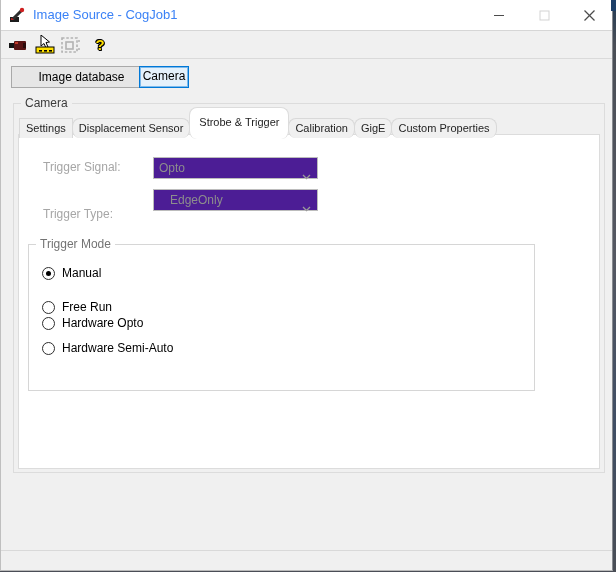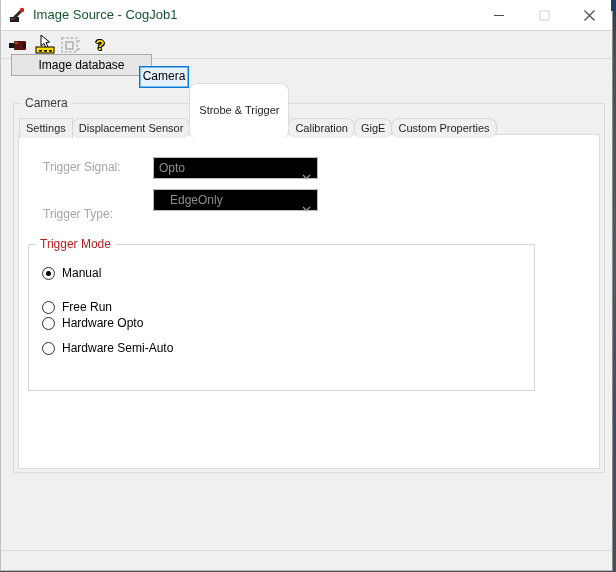--- a/index.html
+++ b/index.html
@@ -15,21 +15,21 @@
     border-left:1px solid #bfbfbf;
   }
   
   .titlebar{
     position:absolute;left:0;top:0;width:100%;height:30px;background:#ffffff;
     border-bottom:1px solid #d6d6d6;
   }
   .app-icon{position:absolute;left:8px;top:7px;width:17px;height:17px;}
   .title-text{
     position:absolute;left:32px;top:0;height:26px;line-height:30px;
-    font-size:13px;color:#14532d;white-space:nowrap;
+    font-size:13px;color:#3b82f6;white-space:nowrap;
   }
   .win-btns{position:absolute;right:0;top:0;height:30px;display:flex;}
   .win-btn{width:45px;height:30px;display:flex;align-items:center;justify-content:center;}
   
   .toolbar{
     position:absolute;left:0;top:31px;width:100%;height:27px;background:#f0f0f0;
     border-bottom:1px solid #dadada;display:flex;align-items:center;
   }
   .tool-btn{height:24px;display:flex;align-items:center;justify-content:center;}
   .tb1{margin-left:6px;width:24px;}
@@ -38,21 +38,21 @@
   .tb4{margin-left:6px;width:22px;}
   .help-glyph{
     font-size:15px;font-weight:bold;color:#ffdf00;line-height:1;
     text-shadow:-1px 0 #000,1px 0 #000,0 -1px #000,0 1px #000,1px 1px #000,-1px -1px #000;
   }
   
   .btn{
     position:absolute;font-size:12px;color:#000;text-align:center;
     background:#e6e6e6;border:1px solid #a9a9a9;box-sizing:border-box;
   }
-  .btn-imgdb{left:10px;top:54px;width:141px;height:22px;line-height:20px;}
+  .btn-imgdb{left:10px;top:66px;width:141px;height:22px;line-height:20px;}
   .btn-camera{
     left:138px;top:66px;width:50px;height:22px;line-height:19px;
     background:#e5f1fb;border:1px solid #0078d7;box-shadow:inset 0 0 0 1px rgba(0,120,215,.45);
   }
   
   .camera-group{
     position:absolute;left:12px;top:103px;width:592px;height:370px;
     border:1px solid #dcdcdc;box-sizing:border-box;
   }
   .group-label{
@@ -61,44 +61,44 @@
   }
   
   .tabstrip{position:absolute;left:5px;top:8px;height:26px;display:flex;align-items:flex-end;z-index:3;}
   .tab{
     font-size:11px;color:#1f1f1f;background:#f0f0f0;border:1px solid #d9d9d9;border-bottom:none;
     height:19px;line-height:19px;padding:0 6px;box-sizing:content-box;white-space:nowrap;
   }
   .tab + .tab{margin-left:-1px;border-radius:8px;}
   .tab.active{
     background:#ffffff;border:1px solid #dcdcdc;border-bottom:none;height:23px;line-height:21px;
-    padding:16px 9px;margin-bottom:-1px;position:relative;z-index:4;
+    padding:4px 9px;margin-bottom:-1px;position:relative;z-index:4;
   }
   .tab-panel{
     position:absolute;left:4px;top:30px;width:582px;height:335px;background:#ffffff;
     border:1px solid #dcdcdc;box-sizing:border-box;z-index:1;
   }
   
   .field-label{position:absolute;font-size:12px;color:#a6a6a6;white-space:nowrap;}
   .lbl-signal{left:24px;top:25px;}
   .lbl-type{left:24px;top:57px;margin-top:15px;}
   .combo{
-    position:absolute;left:134px;width:165px;height:22px;background:#000000;
+    position:absolute;left:134px;width:165px;height:22px;background:#4c1d95;
     border:1px solid #bcbcbc;box-sizing:border-box;font-size:12px;color:#8d8d8d;
     line-height:20px;padding-left:5px;
   }
   .combo-signal{top:22px;}
   .combo-type{top:54px;padding-left:16px;}
   .combo .chev{position:absolute;right:6px;top:8px;}
   
   .trigger-group{
     position:absolute;left:9px;top:109px;width:507px;height:147px;
     border:1px solid #d6d6d6;box-sizing:border-box;
   }
-  .trigger-group .group-label{background:#ffffff;color:#b91c1c;text-align:center;}
+  .trigger-group .group-label{background:#ffffff;color:#737373;text-align:center;}
   .radio-row{position:absolute;left:13px;height:16px;display:flex;align-items:center;}
   .rr0{top:20px;} .rr1{top:54px;} .rr2{top:70px;} .rr3{top:95px;align-items:center;}
   .radio{
     width:13px;height:13px;border:1px solid #2e2e2e;border-radius:50%;background:#fff;
     box-sizing:border-box;position:relative;flex:0 0 auto;
   }
   .radio.checked::after{
     content:"";position:absolute;left:3px;top:3px;width:5px;height:5px;border-radius:50%;background:#000;
   }
   .radio-label{margin-left:7px;font-size:12px;color:#000;white-space:nowrap;}

